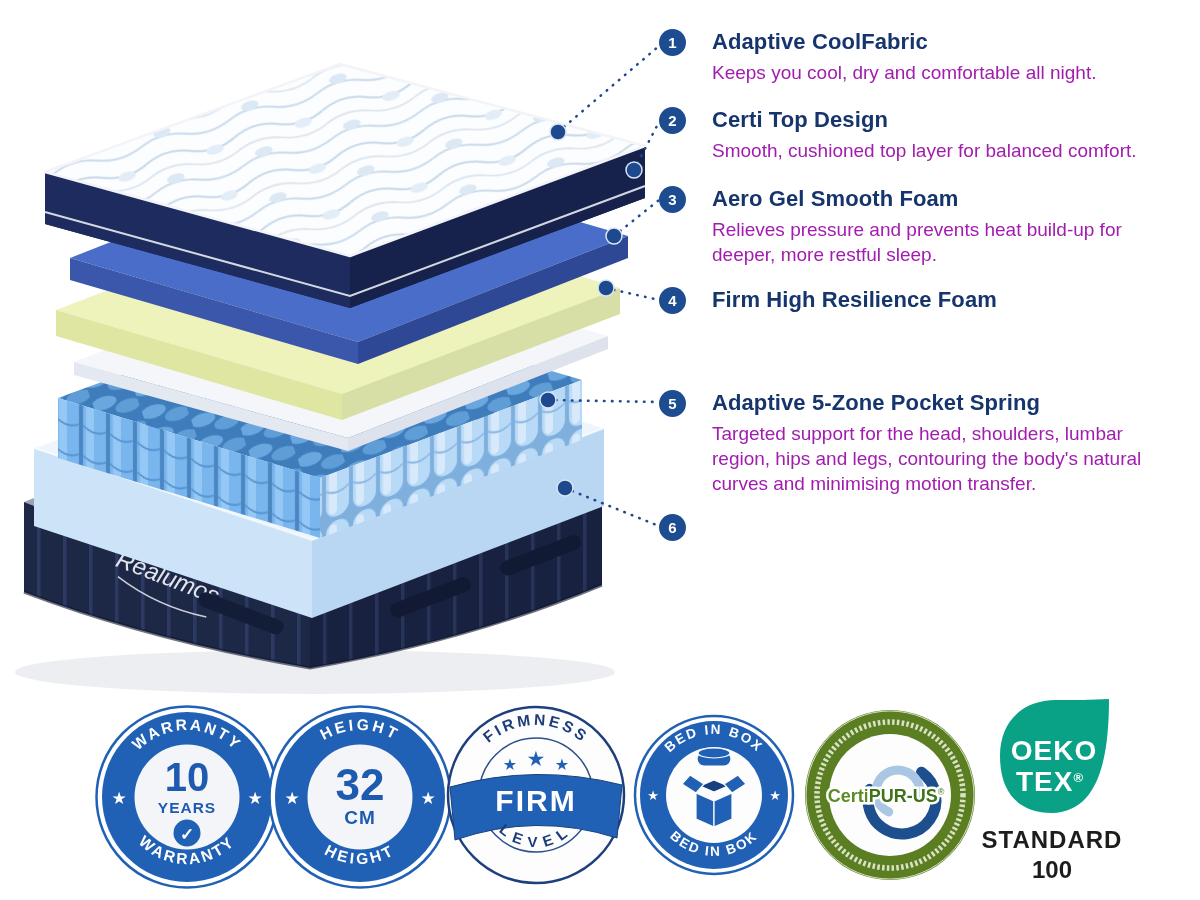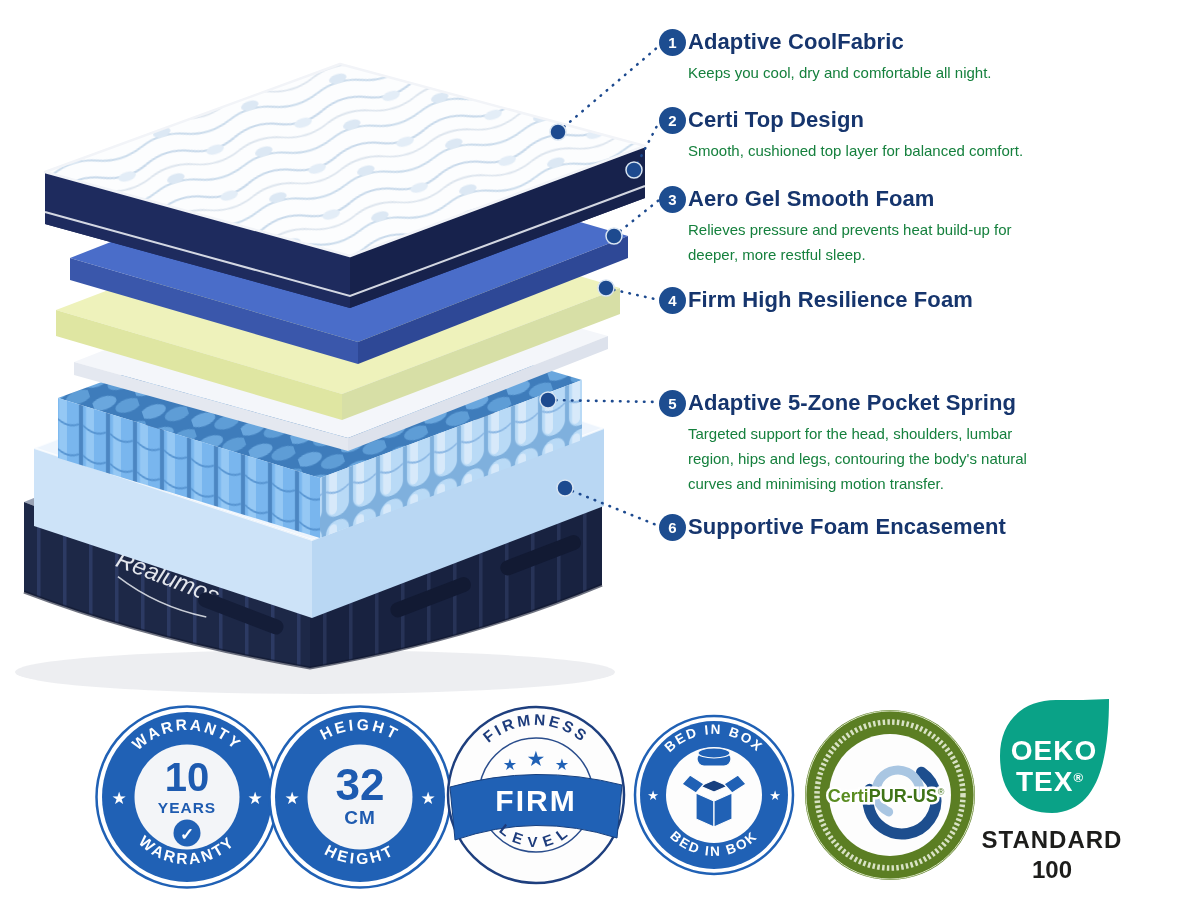--- a/index.html
+++ b/index.html
@@ -6,23 +6,23 @@
   .stage{position:relative;width:1200px;height:900px;background:#ffffff;overflow:hidden;
          font-family:"Liberation Sans",sans-serif;}
   .artwork{position:absolute;left:0;top:0;width:1200px;height:900px;}
   svg text{font-family:"Liberation Sans",sans-serif;}
 
   .features{position:absolute;left:0;top:0;width:1200px;height:900px;pointer-events:none;}
   .feature{position:absolute;left:659px;display:flex;align-items:flex-start;width:520px;}
   .fnum{flex:0 0 auto;width:27px;height:27px;border-radius:50%;background:#1d4d90;color:#fff;
         display:flex;align-items:center;justify-content:center;font-size:15px;font-weight:bold;
         margin-top:1px;}
-  .ftext{margin-left:2px;width:490px;}
+  .ftext{margin-left:26px;width:490px;}
   .ftext h3{margin:0;font-size:22px;line-height:27px;font-weight:bold;color:#16356d;letter-spacing:.1px;}
-  .ftext p{margin:5px 0 0 0;font-size:15px;line-height:25px;color:#15803d;white-space:pre-line;}
+  .ftext p{margin:5px 0 0 0;font-size:19px;line-height:25px;color:#a21caf;white-space:pre-line;}
 </style>
 </head>
 <body>
 
 <div class="stage">
 
 <svg class="artwork" viewBox="0 0 1200 900" xmlns="http://www.w3.org/2000/svg">
   <defs>
     <pattern id="quilt" width="92" height="48" patternUnits="userSpaceOnUse" patternTransform="rotate(-17)">
       <rect width="92" height="48" fill="#fcfdfe"></rect>
@@ -286,18 +286,17 @@
       <p>Targeted support for the head, shoulders, lumbar
 region, hips and legs, contouring the body's natural
 curves and minimising motion transfer.</p>
     </div>
   </div>
   <div class="feature" style="top:513px">
     <div class="fnum">
       <span>6</span>
         </div>
     <div class="ftext">
-      <h3>Supportive Foam Encasement</h3>
     </div>
   </div>
 </div>
 
 </div>
 
 </body></html>

